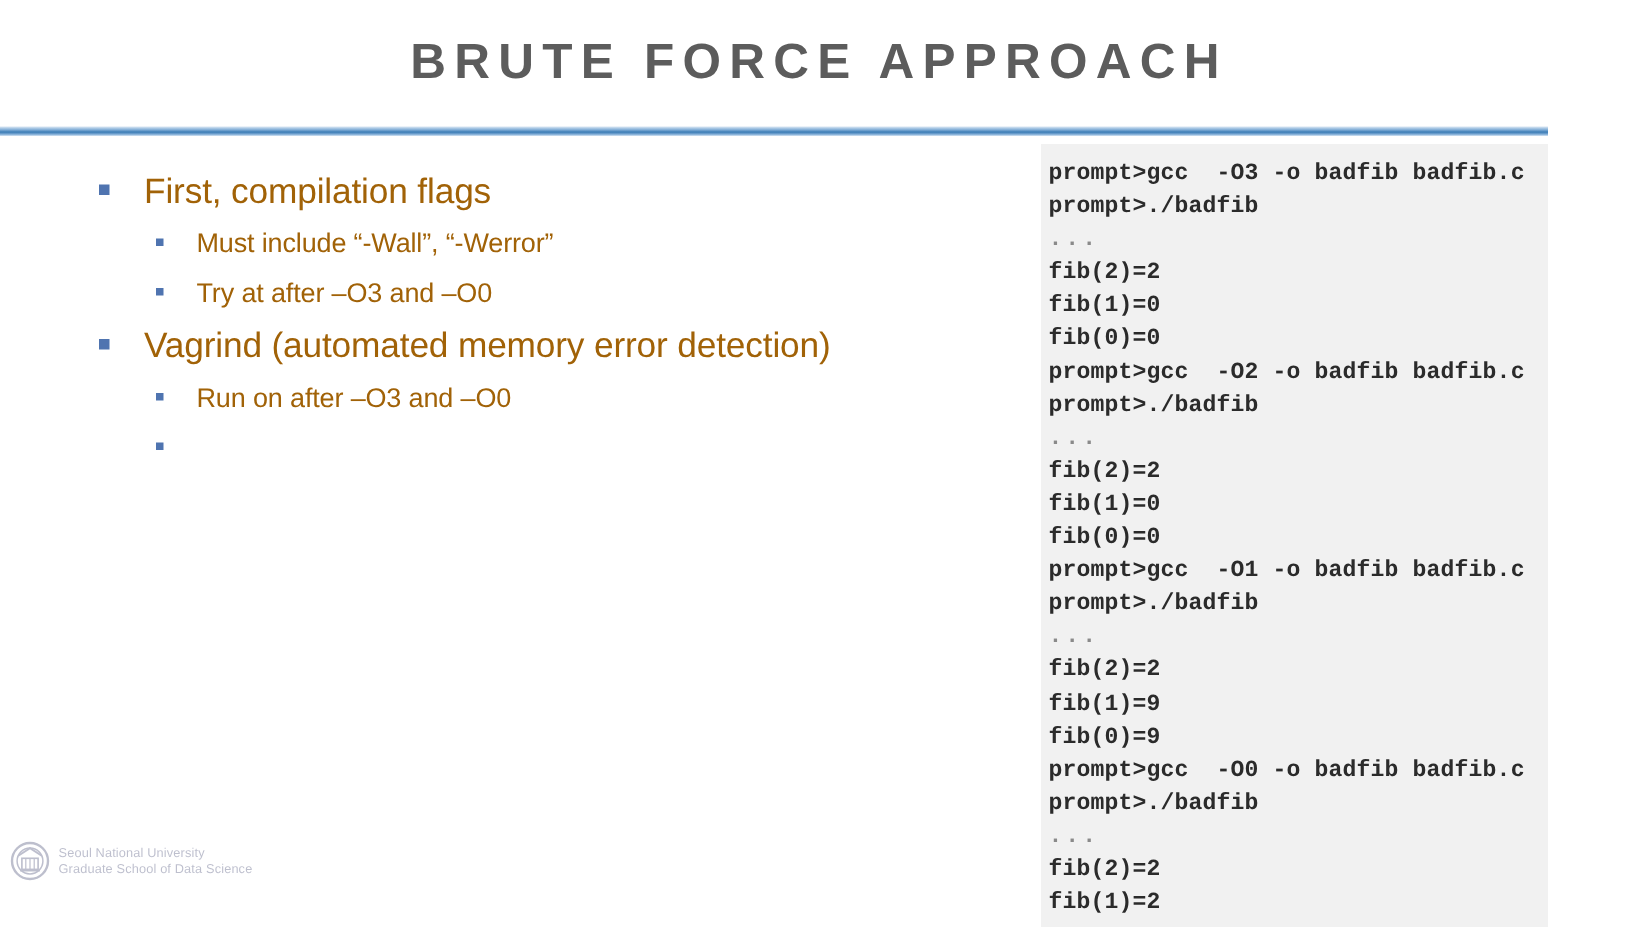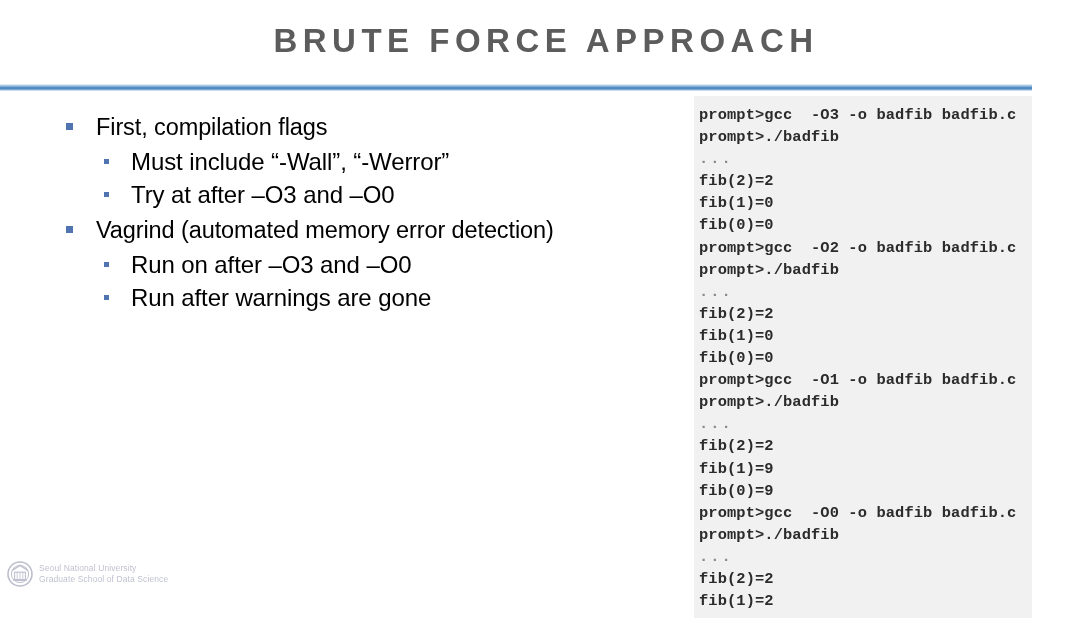--- a/index.html
+++ b/index.html
@@ -81,30 +81,30 @@
     margin-top: 11px;
     margin-right: 23px;
   }
   .level-2 .marker {
     width: 5px;
     height: 5px;
     margin-top: 10px;
     margin-right: 22px;
   }
   .bullet-text {
-    color: #000000;
+    color: #a16207;
     font-family: "Liberation Sans", sans-serif;
   }
   .level-1 .bullet-text {
     font-size: 23.5px;
     line-height: 30px;
     letter-spacing: -0.1px;
   }
   .level-2 .bullet-text {
-    font-size: 24px;
+    font-size: 18px;
     line-height: 26px;
     letter-spacing: -0.1px;
   }
 
   
   .code-panel {
     position: absolute;
     left: 694px;
     top: 96px;
     width: 382px;
@@ -187,21 +187,20 @@
       <div class="bullet-row level-1">
         <span class="marker"></span>
         <span class="bullet-text">Vagrind (automated memory error detection)</span>
       </div>
       <div class="bullet-row level-2">
         <span class="marker"></span>
         <span class="bullet-text">Run on after –O3 and –O0</span>
       </div>
       <div class="bullet-row level-2">
         <span class="marker"></span>
-        <span class="bullet-text">Run after warnings are gone</span>
       </div>
     </div>
 
   <div class="code-panel">
     <div class="code-lines">
         <div class="code-line">prompt&gt;gcc  -O3 -o badfib badfib.c</div>
         <div class="code-line">prompt&gt;./badfib</div>
         <div class="code-line ellipsis">...</div>
         <div class="code-line">fib(2)=2</div>
         <div class="code-line">fib(1)=0</div>

